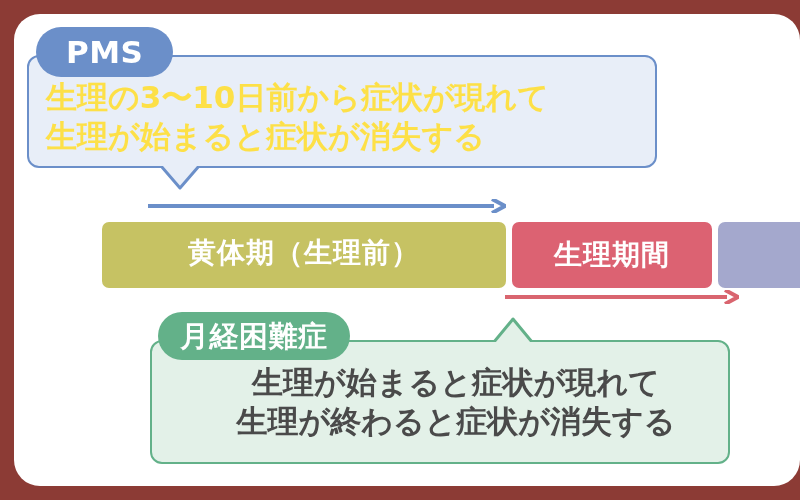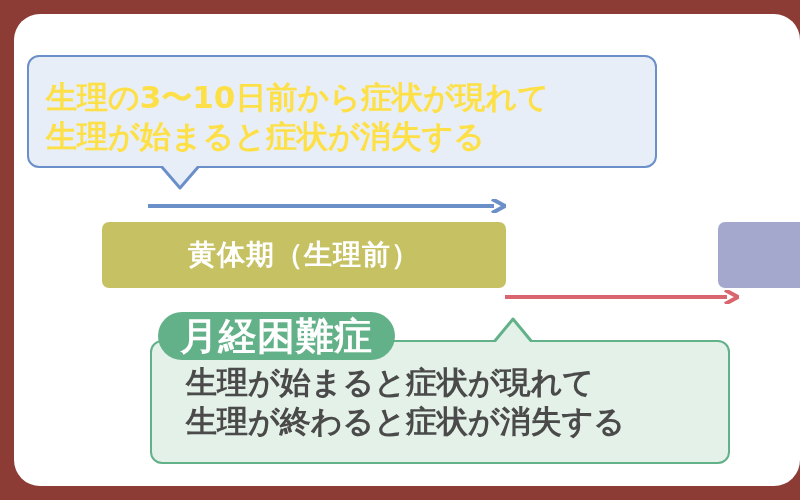--- a/index.html
+++ b/index.html
@@ -133,21 +133,21 @@
   }
   .seg-label {
     color: #ffffff;
     font-size: 28px;
     font-weight: bold;
     line-height: 1;
     letter-spacing: 1px;
     white-space: nowrap;
   }
   .seg-ovulation { left: 0px;   width: 82px;  background: #d79490; border-top-left-radius: 0; border-bottom-left-radius: 0;}
-  .seg-luteal    { left: 88px;  width: 404px; background: #c6c263; }
+  .seg-luteal    { left: 88px;  width: 404px; background: #c6c263; font-family: Liberation Mono, monospace; }
   .seg-period    { left: 498px; width: 200px; background: #dc6272; }
   .seg-follicle  { left: 704px; width: 82px;  background: #a4a8cd; border-top-right-radius: 0; border-bottom-right-radius: 0;}
 
   
   .callout-green {
     position: absolute;
     left: 150px;
     top: 340px;
     width: 580px;
     height: 124px;
@@ -174,72 +174,78 @@
     padding: 0 22px;
     background: #63b189;
     border-radius: 24px;
     display: flex;
     align-items: center;
     justify-content: center;
     z-index: 4;
   }
   .badge-dys-label {
     color: #ffffff;
-    font-size: 38px;
+    font-size: 29px;
     font-weight: bold;
     line-height: 1;
     letter-spacing: 0.5px;
     white-space: nowrap;
   }
 
   .callout-green-text {
     position: absolute;
     left: 186px;
     top: 363px;
     width: 540px;
     color: #4a4a4a;
     font-size: 31px;
     font-weight: bold;
     line-height: 39px;
     z-index: 3;
     white-space: pre-line;
-    text-align: left;
+    text-align: center;
   }
 </style>
 </head>
 <body>
 
 <div id="stage">
 
   <div class="frame-outer"></div>
   <div class="card-white"></div>
 
   <div class="callout-blue"></div>
 
   <div class="callout-blue-tail">
     <svg width="40" height="26" viewBox="0 0 40 26">
       <path d="M0,0 L19,22 L38,0" fill="#e8eef8" stroke="#6b8fc9" stroke-width="3" stroke-linejoin="round"></path>
     </svg>
   </div>
 
+  <div class="badge-pms">
+    <span class="badge-pms-label">PMS</span>
+  </div>
 
   <div class="callout-blue-text">生理の3〜10日前から症状が現れて
 生理が始まると症状が消失する</div>
 
   <div class="arrow-blue">
     <svg width="358" height="14" viewBox="0 0 358 14">
       <line x1="0" y1="7" x2="346" y2="7" stroke="#6b8fc9" stroke-width="4"></line>
       <path d="M344,0 L357,7 L344,14" fill="none" stroke="#6b8fc9" stroke-width="4" stroke-linejoin="miter" stroke-linecap="butt"></path>
     </svg>
   </div>
 
   <div class="timeline">
     <div class="seg seg-luteal">
       <span class="seg-label">黄体期（生理前）</span>
     </div>
+    <div class="seg seg-period">
+      <span class="seg-label">生理期間</span>
+    </div>
     <div class="seg seg-follicle">
       <span class="seg-label"></span>
     </div>
   </div>
 
   <div class="arrow-red">
     <svg width="234" height="14" viewBox="0 0 234 14">
       <line x1="0" y1="7" x2="222" y2="7" stroke="#d9656f" stroke-width="4"></line>
       <path d="M220,0 L233,7 L220,14" fill="none" stroke="#d9656f" stroke-width="4" stroke-linejoin="miter" stroke-linecap="butt"></path>
     </svg>

